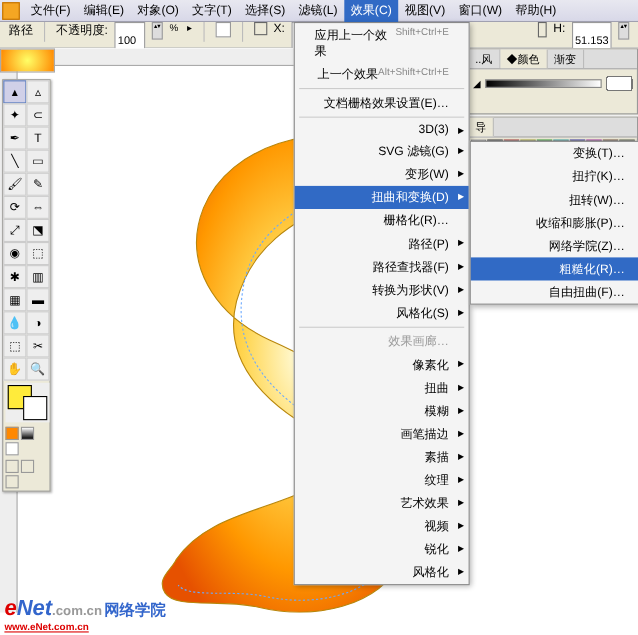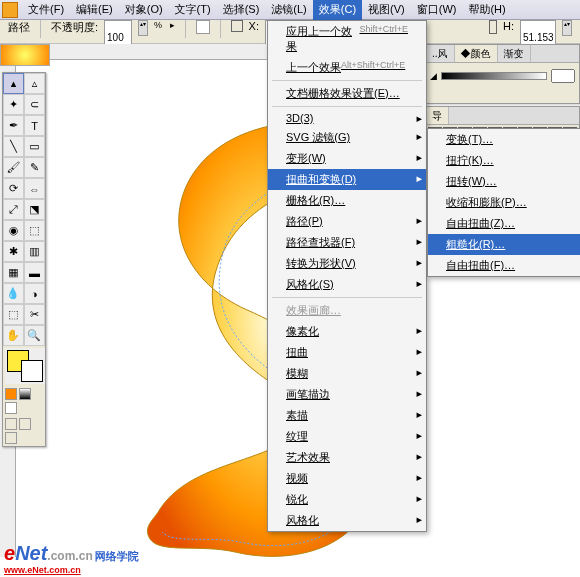--- a/index.html
+++ b/index.html
@@ -22,21 +22,21 @@
 .toolbox { position: absolute; left: 2px; top: 72px; width: 44px; background: #ece9d8; border: 1px solid #999; box-shadow: 1px 1px 2px rgba(0,0,0,.3); }
 .toolbox .trow { display: flex; }
 .toolbox .tool { width: 21px; height: 21px; border: 1px solid #ccc; background: #eee; display: flex; align-items: center; justify-content: center; font-size: 11px; }
 .toolbox .tool.sel { background: #d0d0e8; border: 1px solid #6080c0; }
 .color-well { width: 40px; height: 36px; background: #eee; margin: 2px; position: relative; }
 .color-well .fg { position: absolute; left: 2px; top: 2px; width: 22px; height: 22px; background: #ffeb3b; border: 1px solid #000; }
 .color-well .bg { position: absolute; right: 2px; bottom: 2px; width: 22px; height: 22px; background: #fff; border: 1px solid #000; }
 .mini-btns { display: flex; flex-wrap: wrap; padding: 1px; }
 .mini-btns .mb { width: 12px; height: 12px; border: 1px solid #999; margin: 1px; }
 .dropdown { position: absolute; background: #f4f4f4; border: 1px solid #888; box-shadow: 2px 2px 5px rgba(0,0,0,.3); z-index: 100; min-width: 160px; }
-.dropdown .di { padding: 3px 18px 3px 18px; font-size: 11px; cursor: default; display: flex; justify-content: flex-start; position: relative; text-decoration: underline; }
+.dropdown .di { padding: 3px 18px 3px 18px; font-size: 11px; cursor: default; display: flex; justify-content: flex-end; position: relative; }
 .dropdown .di.hl { background: #316ac5; color: #fff; }
 .dropdown .di.hdr { color: #888; font-size: 10px; padding-left: 10px; }
 .dropdown .di .arrow { position: absolute; right: 4px; }
 .dropdown .dsep { height: 1px; background: #ccc; margin: 2px 4px; }
 .menu1 { left: 267px; top: 20px; width: 160px; }
 .menu2 { left: 427px; top: 128px; width: 95px; }
 .panels { position: absolute; right: 0; top: 44px; width: 155px; }
 .panel { background: #ece9d8; border: 1px solid #999; margin-bottom: 2px; box-shadow: 1px 1px 2px rgba(0,0,0,.2); }
 .panel .ptabs { display: flex; height: 18px; background: #ddd; border-bottom: 1px solid #aaa; }
 .panel .ptab { padding: 2px 6px; font-size: 10px; border-right: 1px solid #bbb; }
@@ -45,21 +45,21 @@
 .swatches { display: flex; flex-wrap: wrap; gap: 1px; padding: 2px; }
 .swatches .sw { width: 14px; height: 14px; border: 1px solid #666; }
 .sliders { padding: 4px; }
 .sliders .sl { display: flex; align-items: center; margin: 2px 0; font-size: 9px; }
 .sliders .sl .bar { flex: 1; height: 8px; background: linear-gradient(90deg, #000, #fff); margin: 0 4px; border: 1px solid #888; }
 .gradbar { height: 14px; background: linear-gradient(90deg, #8b4513, #ff8c00, #ffd700, #ff0); border: 1px solid #888; margin: 4px; }
 .watermark { position: absolute; left: 4px; bottom: 2px; font-size: 20px; font-weight: bold; font-style: italic; }
 .watermark .e { color: #d00; }
 .watermark .net { color: #36c; }
 .watermark .dom { color: #999; font-size: 12px; font-style: normal; }
-.watermark .sub { color: #36c; font-size: 11px; margin-left: 2px; font-style: normal; }
+.watermark .sub { color: #36c; font-size: 14px; margin-left: 2px; font-style: normal; }
 .watermark .url { color: #d00; font-size: 9px; display: block; text-decoration: underline; font-style: normal; }
 </style>
 </head>
 <body>
 
 <div class="menubar">
   <div class="logo"></div>
   <span class="mi">文件(F)</span>
   <span class="mi">编辑(E)</span>
   <span class="mi">对象(O)</span>
@@ -289,21 +289,21 @@
   <div class="di">
       <span>扭拧(K)…</span>
     </div>
   <div class="di">
       <span>扭转(W)…</span>
     </div>
   <div class="di">
       <span>收缩和膨胀(P)…</span>
     </div>
   <div class="di">
-      <span>自由扭曲(Z)…</span>
+      <span>网络学院(Z)…</span>
     </div>
   <div class="di hl">
       <span>粗糙化(R)…</span>
     </div>
   <div class="di">
       <span>自由扭曲(F)…</span>
     </div>
 </div>
 
 <div class="panels">

